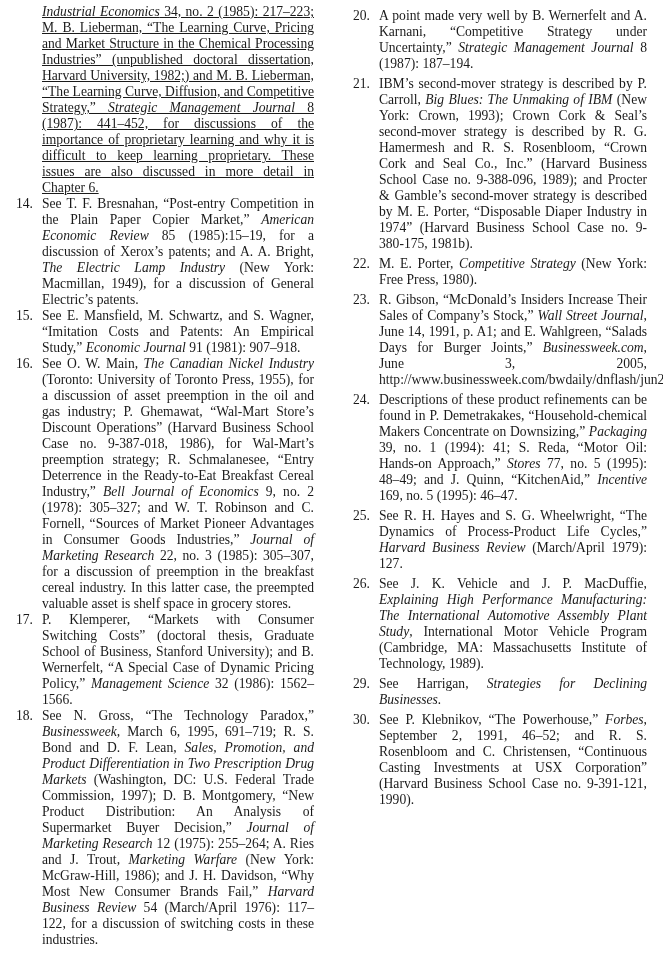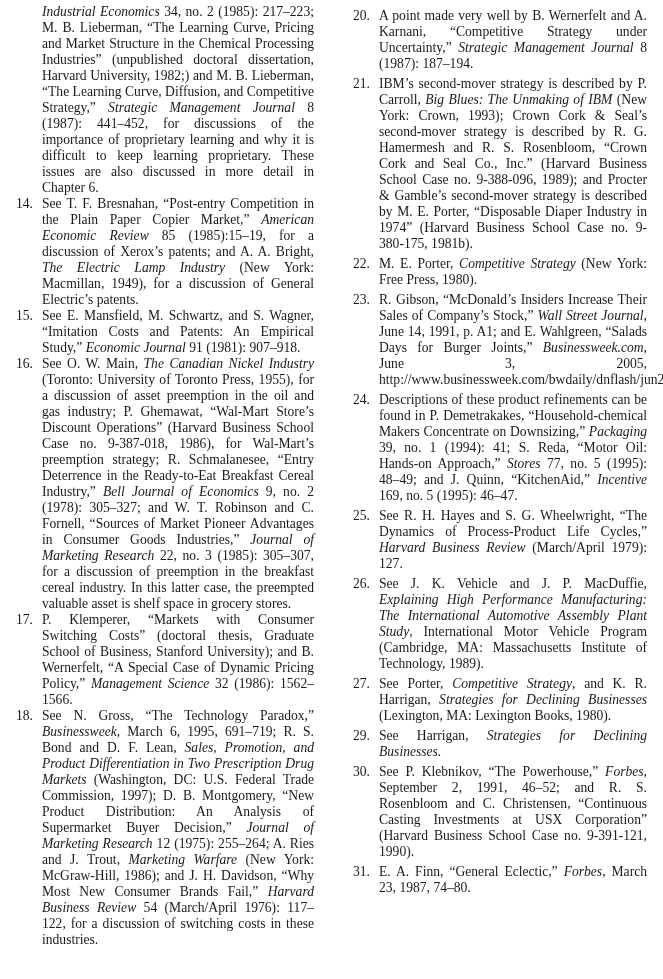--- a/index.html
+++ b/index.html
@@ -14,21 +14,21 @@
     font-size: 13.6px; line-height: 16px;
   }
   .col.left  { left: 16px;  width: 298px; }
   .col.right { left: 353px; width: 294px; top: 8px; }
   .note {
     position: relative; padding-left: 26px; text-align: justify;
     margin: 0 0 0 0;
   }
   .col.right .note { margin-bottom: 4px; }
   .note .num { position: absolute; left: 0; top: 0; }
-  .note.cont { padding-left: 26px; }
+  .note.cont { padding-left: 26px; text-decoration: underline; }
   .note i { font-style: italic; }
 </style>
 </head>
 <body>
 
 <div class="page">
   <div class="col left" id="col-left">
     <p class="note cont" id="left-cont"><i>Industrial Economics</i><span> 34, no. 2 (1985): 217–223; M. B. Lieberman, “The Learning Curve, Pricing and Market Structure in the Chemical Processing Industries” (unpublished doctoral dissertation, Harvard University, 1982;) and M. B. Lieberman, “The Learning Curve, Diffusion, and Competitive Strategy,” </span><i>Strategic Management Journal</i><span> 8 (1987): 441–452, for discussions of the importance of proprietary learning and why it is difficult to keep learning proprietary. These issues are also discussed in more detail in Chapter 6.</span></p>
       <p class="note"><span class="num">14.</span><span>See T. F. Bresnahan, “Post-entry Competition in the Plain Paper Copier Market,” </span><i>American Economic Review</i><span> 85 (1985):15–19, for a discussion of Xerox’s patents; and A. A. Bright, </span><i>The Electric Lamp Industry</i><span> (New York: Macmillan, 1949), for a discussion of General Electric’s patents.</span></p>
       <p class="note"><span class="num">15.</span><span>See E. Mansfield, M. Schwartz, and S. Wagner, “Imitation Costs and Patents: An Empirical Study,” </span><i>Economic Journal</i><span> 91 (1981): 907–918.</span></p>
@@ -37,18 +37,16 @@
       <p class="note"><span class="num">18.</span><span>See N. Gross, “The Technology Paradox,” </span><i>Businessweek</i><span>, March 6, 1995, 691–719; R. S. Bond and D. F. Lean, </span><i>Sales, Promotion, and Product Differentiation in Two Prescription Drug Markets</i><span> (Washington, DC: U.S. Federal Trade Commission, 1997); D. B. Montgomery, “New Product Distribution: An Analysis of Supermarket Buyer Decision,” </span><i>Journal of Marketing Research</i><span> 12 (1975): 255–264; A. Ries and J. Trout, </span><i>Marketing Warfare</i><span> (New York: McGraw-Hill, 1986); and J. H. Davidson, “Why Most New Consumer Brands Fail,” </span><i>Harvard Business Review</i><span> 54 (March/April 1976): 117–122, for a discussion of switching costs in these industries.</span></p>
     </div>
   <div class="col right" id="col-right">
       <p class="note"><span class="num">20.</span><span>A point made very well by B. Wernerfelt and A. Karnani, “Competitive Strategy under Uncertainty,” </span><i>Strategic Management Journal</i><span> 8 (1987): 187–194.</span></p>
       <p class="note"><span class="num">21.</span><span>IBM’s second-mover strategy is described by P. Carroll, </span><i>Big Blues: The Unmaking of IBM</i><span> (New York: Crown, 1993); Crown Cork &amp; Seal’s second-mover strategy is described by R. G. Hamermesh and R. S. Rosenbloom, “Crown Cork and Seal Co., Inc.” (Harvard Business School Case no. 9-388-096, 1989); and Procter &amp; Gamble’s second-mover strategy is described by M. E. Porter, “Disposable Diaper Industry in 1974” (Harvard Business School Case no. 9-380-175, 1981b).</span></p>
       <p class="note"><span class="num">22.</span><span>M. E. Porter, </span><i>Competitive Strategy</i><span> (New York: Free Press, 1980).</span></p>
       <p class="note"><span class="num">23.</span><span>R. Gibson, “McDonald’s Insiders Increase Their Sales of Company’s Stock,” </span><i>Wall Street Journal</i><span>, June 14, 1991, p. A1; and E. Wahlgreen, “Salads Days for Burger Joints,” </span><i>Businessweek.com</i><span>, June 3, 2005, http://www.businessweek.com/bwdaily/dnflash/jun2005/nf2005063_4713.htm.</span></p>
       <p class="note"><span class="num">24.</span><span>Descriptions of these product refinements can be found in P. Demetrakakes, “Household-chemical Makers Concentrate on Downsizing,” </span><i>Packaging</i><span> 39, no. 1 (1994): 41; S. Reda, “Motor Oil: Hands-on Approach,” </span><i>Stores</i><span> 77, no. 5 (1995): 48–49; and J. Quinn, “KitchenAid,” </span><i>Incentive</i><span> 169, no. 5 (1995): 46–47.</span></p>
       <p class="note"><span class="num">25.</span><span>See R. H. Hayes and S. G. Wheelwright, “The Dynamics of Process-Product Life Cycles,” </span><i>Harvard Business Review</i><span> (March/April 1979): 127.</span></p>
       <p class="note"><span class="num">26.</span><span>See J. K. Vehicle and J. P. MacDuffie, </span><i>Explaining High Performance Manufacturing: The International Automotive Assembly Plant Study</i><span>, International Motor Vehicle Program (Cambridge, MA: Massachusetts Institute of Technology, 1989).</span></p>
-      <p class="note"><span class="num">27.</span><span>See Porter, </span><i>Competitive Strategy</i><span>, and K. R. Harrigan, </span><i>Strategies for Declining Businesses</i><span> (Lexington, MA: Lexington Books, 1980).</span></p>
       <p class="note"><span class="num">29.</span><span>See Harrigan, </span><i>Strategies for Declining Businesses.</i></p>
       <p class="note"><span class="num">30.</span><span>See P. Klebnikov, “The Powerhouse,” </span><i>Forbes</i><span>, September 2, 1991, 46–52; and R. S. Rosenbloom and C. Christensen, “Continuous Casting Investments at USX Corporation” (Harvard Business School Case no. 9-391-121, 1990).</span></p>
-      <p class="note"><span class="num">31.</span><span>E. A. Finn, “General Eclectic,” </span><i>Forbes</i><span>, March 23, 1987, 74–80.</span></p>
     </div>
 </div>
 
 </body></html>

